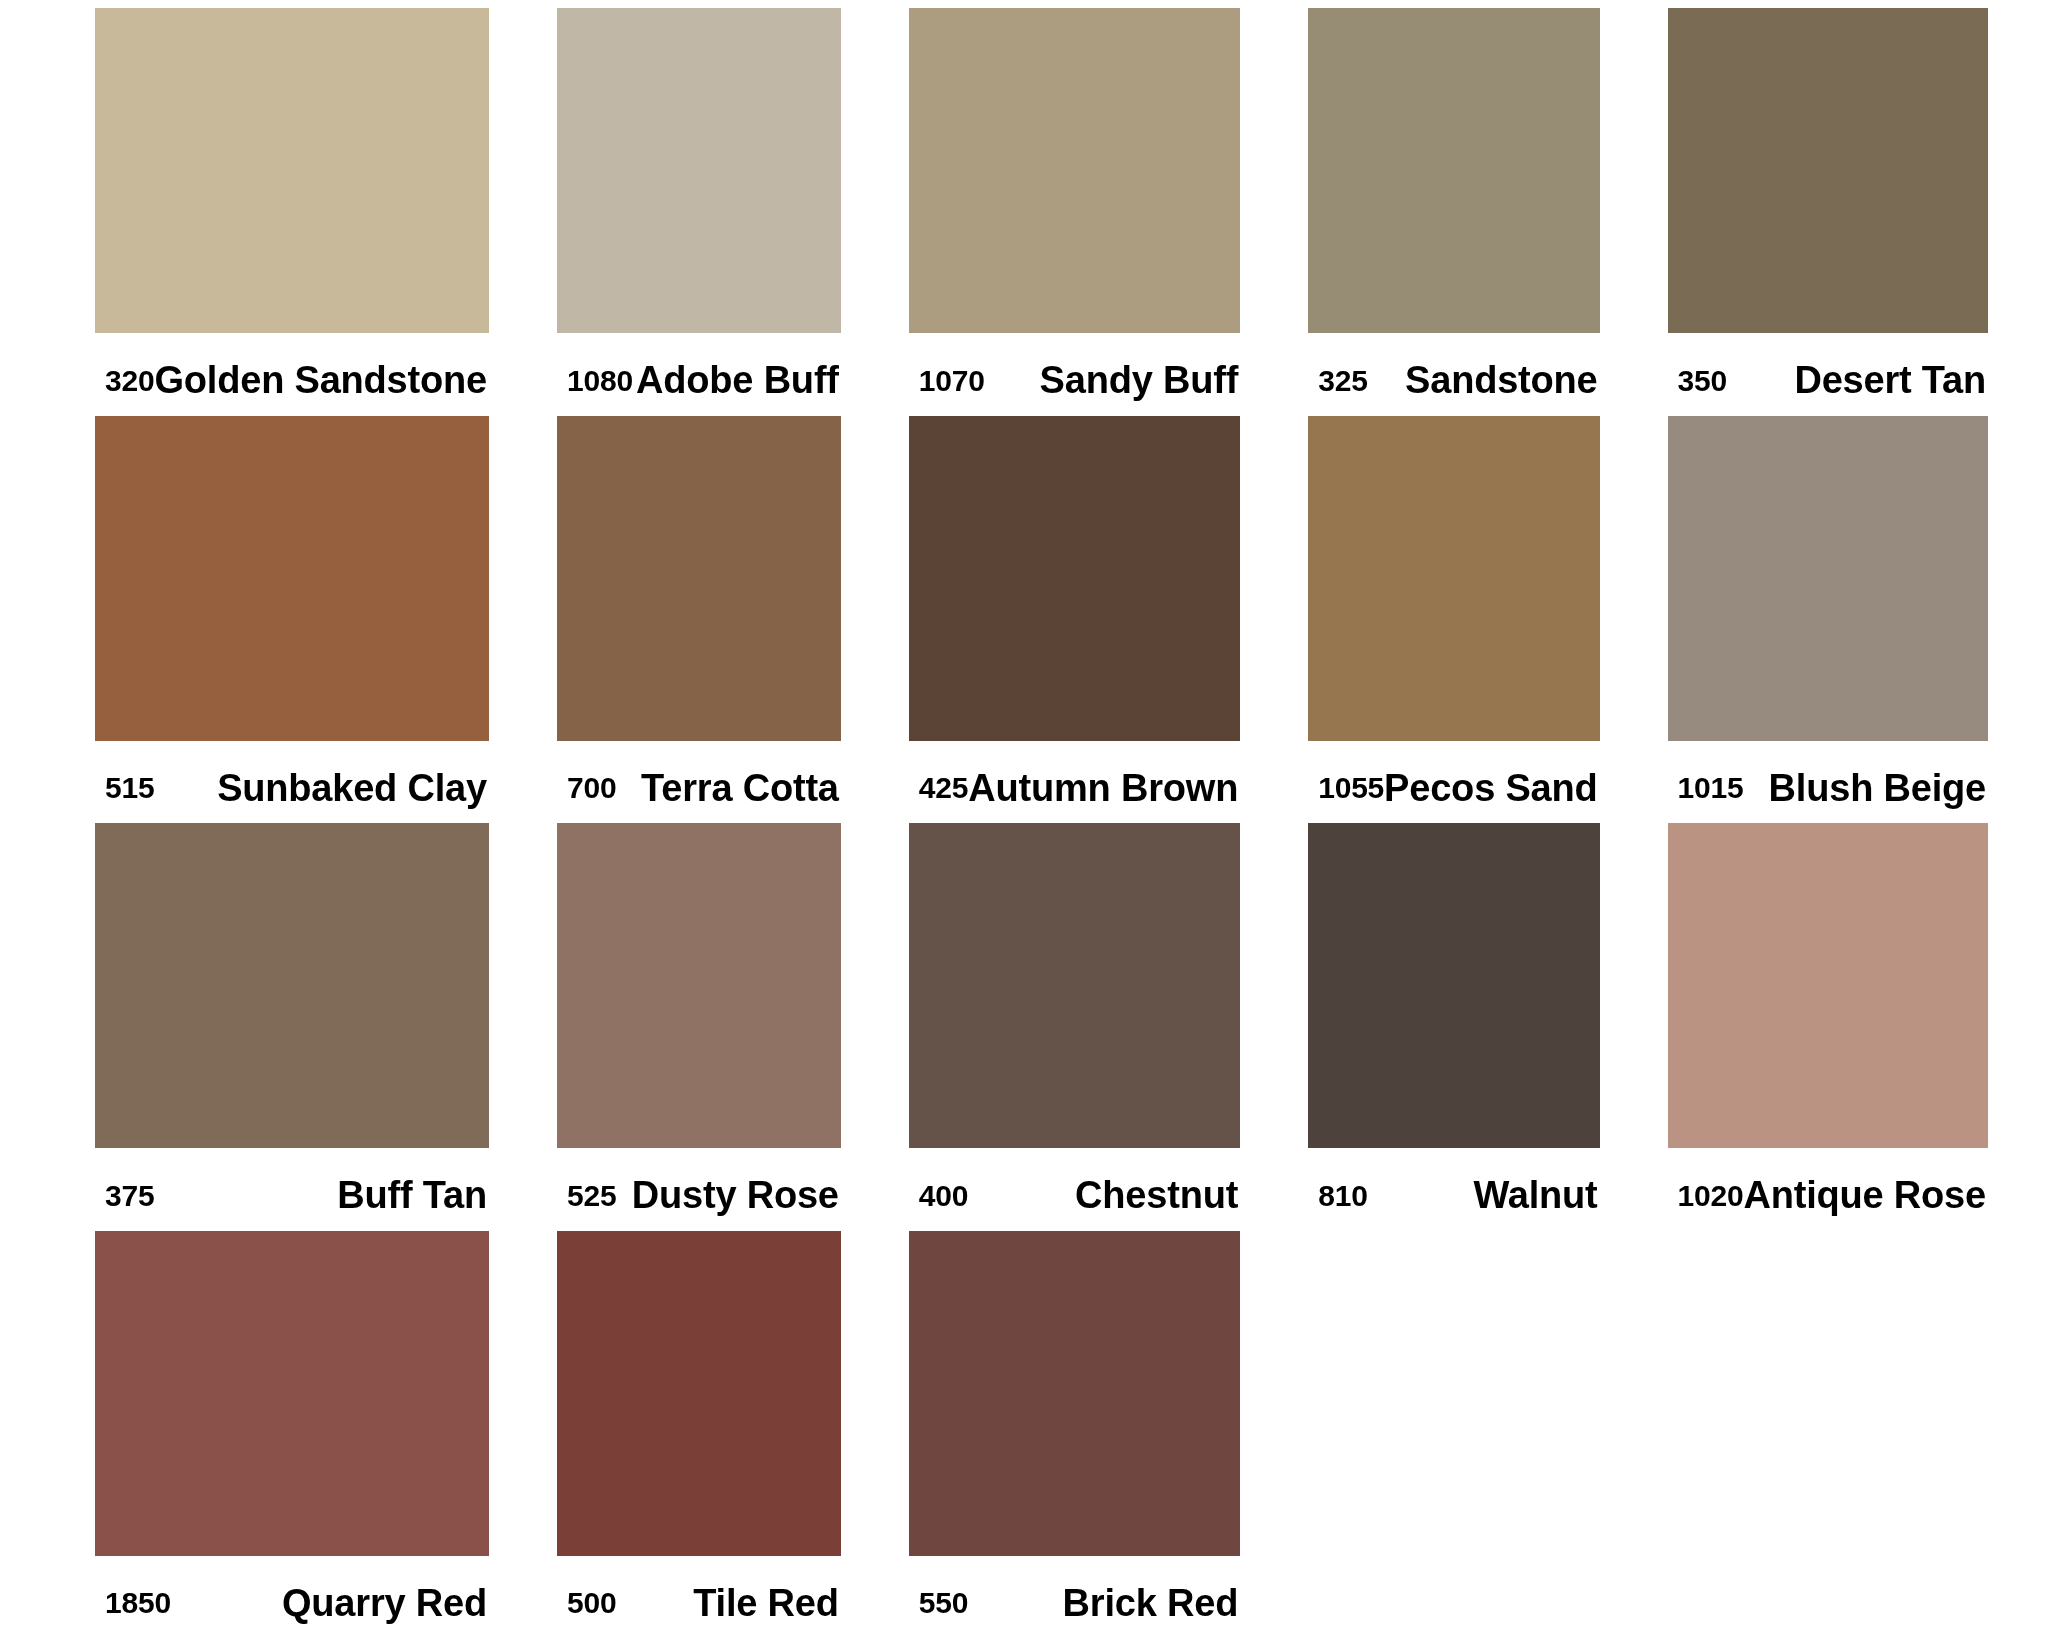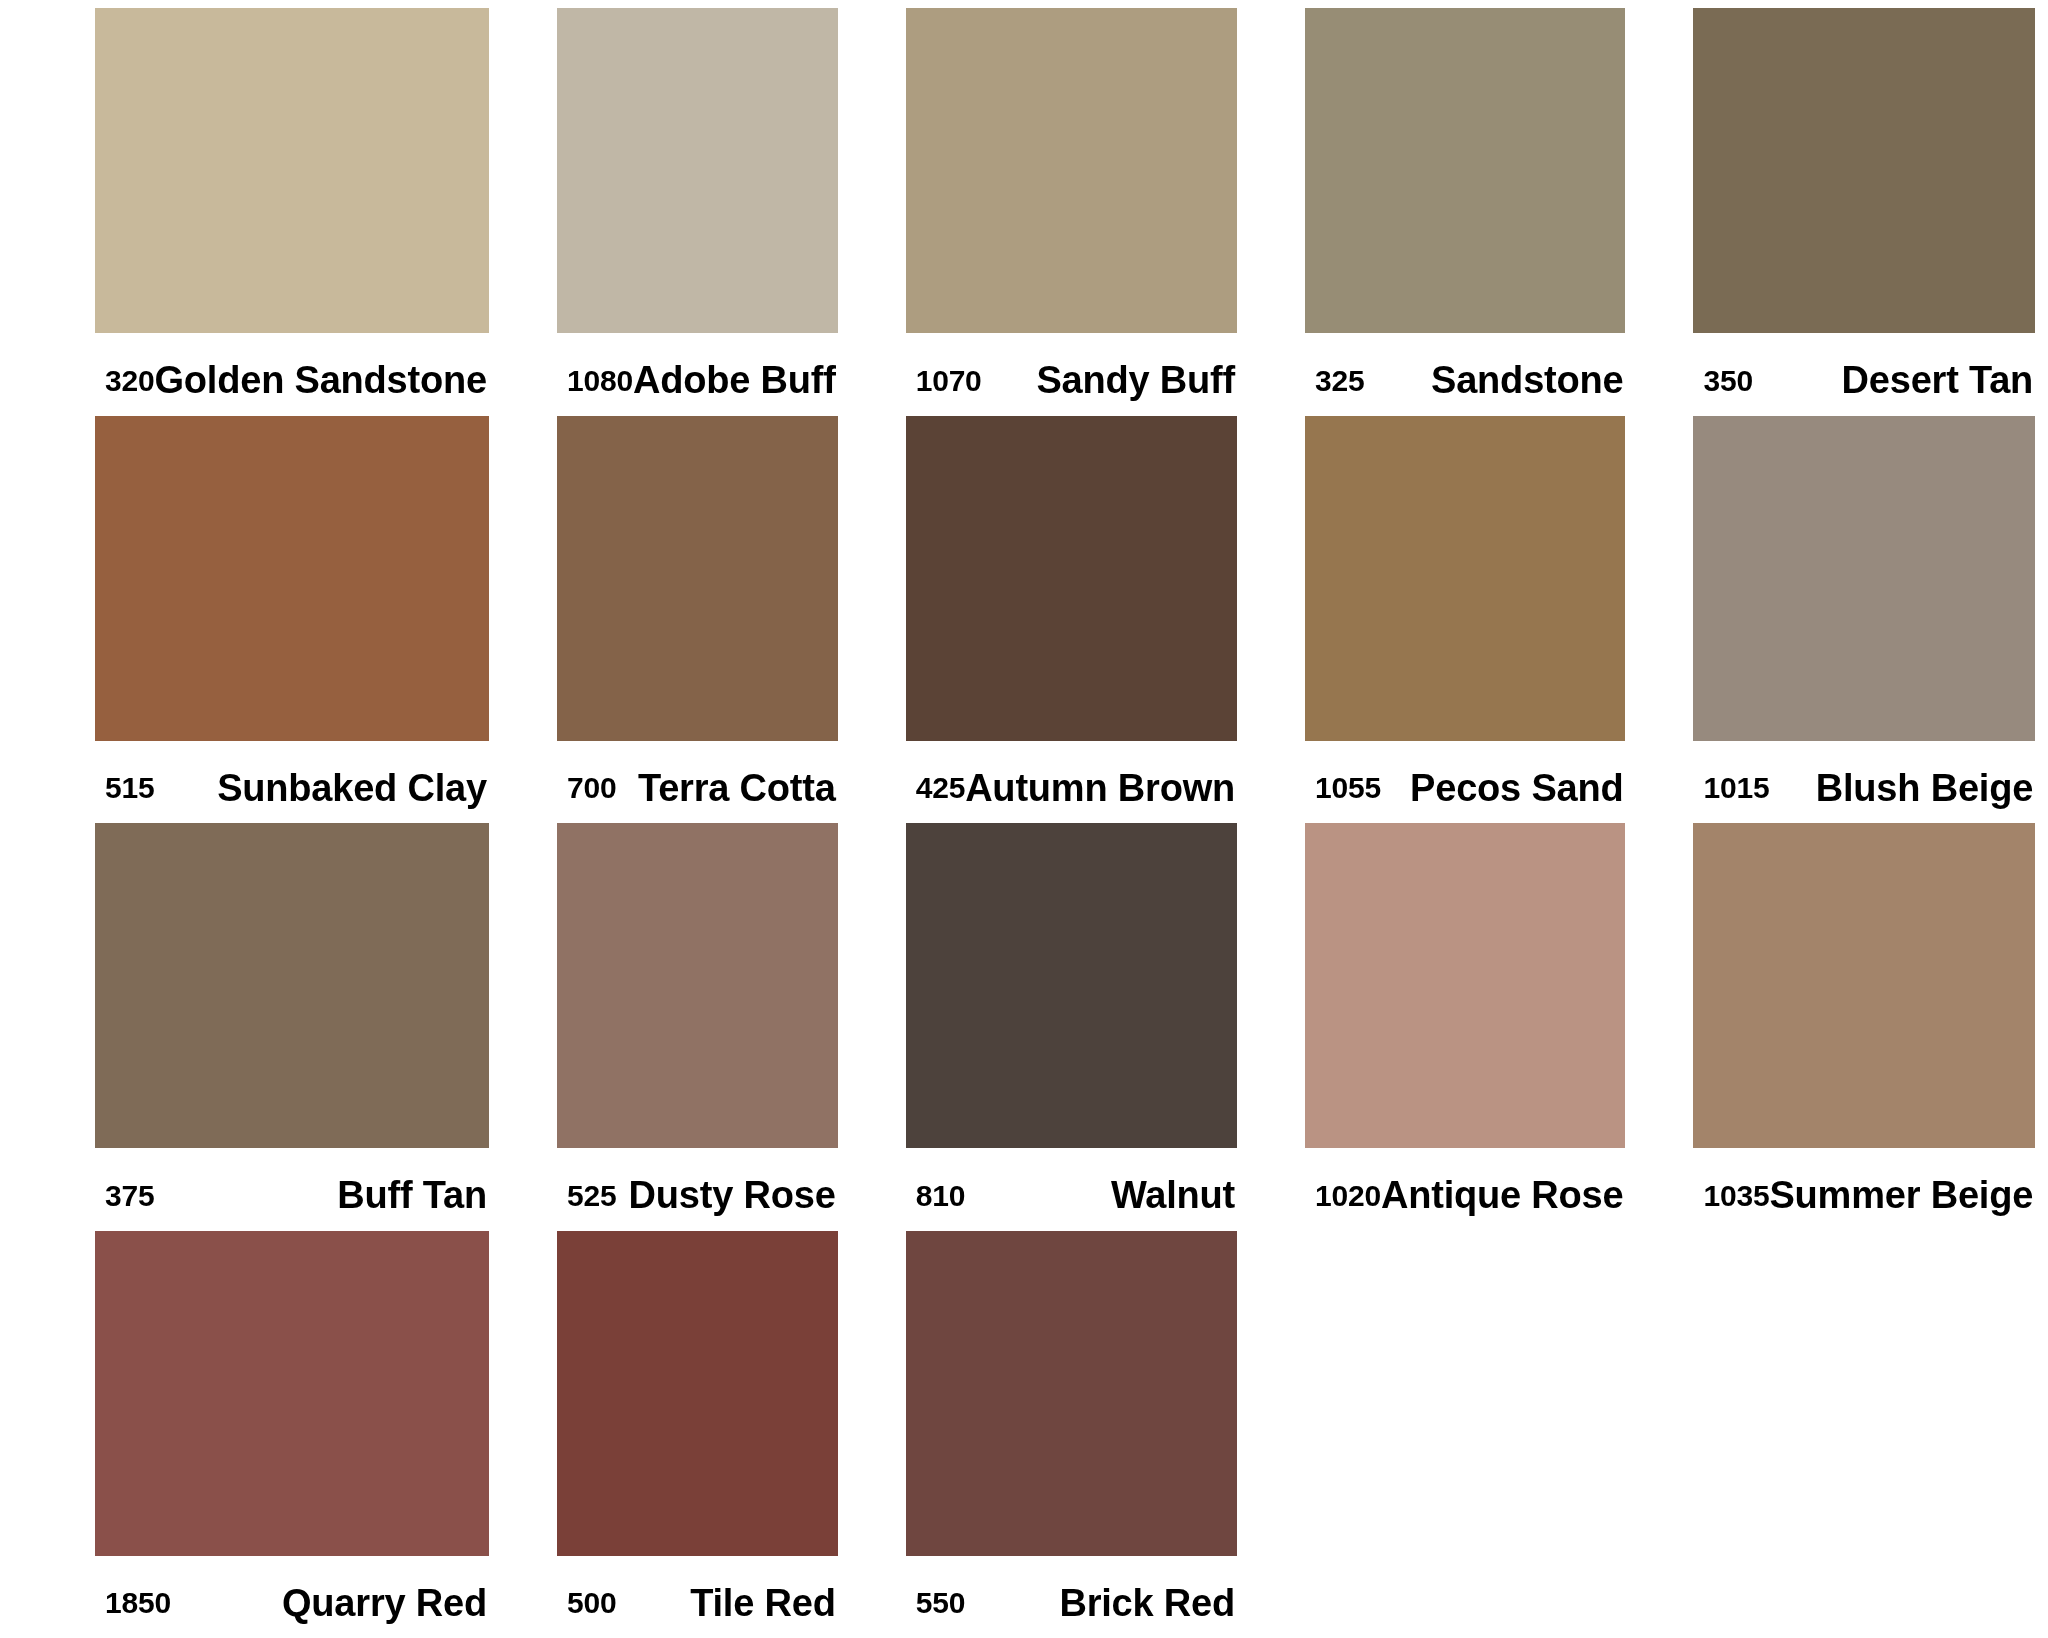--- a/index.html
+++ b/index.html
@@ -151,41 +151,41 @@
       </div>
     </div>
     <div class="swatch-cell">
       <div class="swatch-chip" style="background-color: rgb(144, 114, 100);"></div>
       <div class="swatch-caption">
         <span class="swatch-code">525</span>
         <span class="swatch-name">Dusty Rose</span>
       </div>
     </div>
     <div class="swatch-cell">
+      <div class="swatch-chip" style="background-color: rgb(101, 83, 73);"></div>
+      <div class="swatch-caption">
+        <span class="swatch-code">400</span>
+        <span class="swatch-name">Chestnut</span>
+      </div>
+    </div>
+    <div class="swatch-cell">
       <div class="swatch-chip" style="background-color: rgb(77, 66, 60);"></div>
       <div class="swatch-caption">
         <span class="swatch-code">810</span>
         <span class="swatch-name">Walnut</span>
       </div>
     </div>
     <div class="swatch-cell">
       <div class="swatch-chip" style="background-color: rgb(186, 147, 131);"></div>
       <div class="swatch-caption">
         <span class="swatch-code">1020</span>
         <span class="swatch-name">Antique Rose</span>
       </div>
     </div>
     <div class="swatch-cell">
-      <div class="swatch-chip" style="background-color: rgb(163, 132, 106);"></div>
-      <div class="swatch-caption">
-        <span class="swatch-code">1035</span>
-        <span class="swatch-name">Summer Beige</span>
-      </div>
-    </div>
-    <div class="swatch-cell">
       <div class="swatch-chip" style="background-color: rgb(138, 80, 74);"></div>
       <div class="swatch-caption">
         <span class="swatch-code">1850</span>
         <span class="swatch-name">Quarry Red</span>
       </div>
     </div>
     <div class="swatch-cell">
       <div class="swatch-chip" style="background-color: rgb(122, 64, 56);"></div>
       <div class="swatch-caption">
         <span class="swatch-code">500</span>

